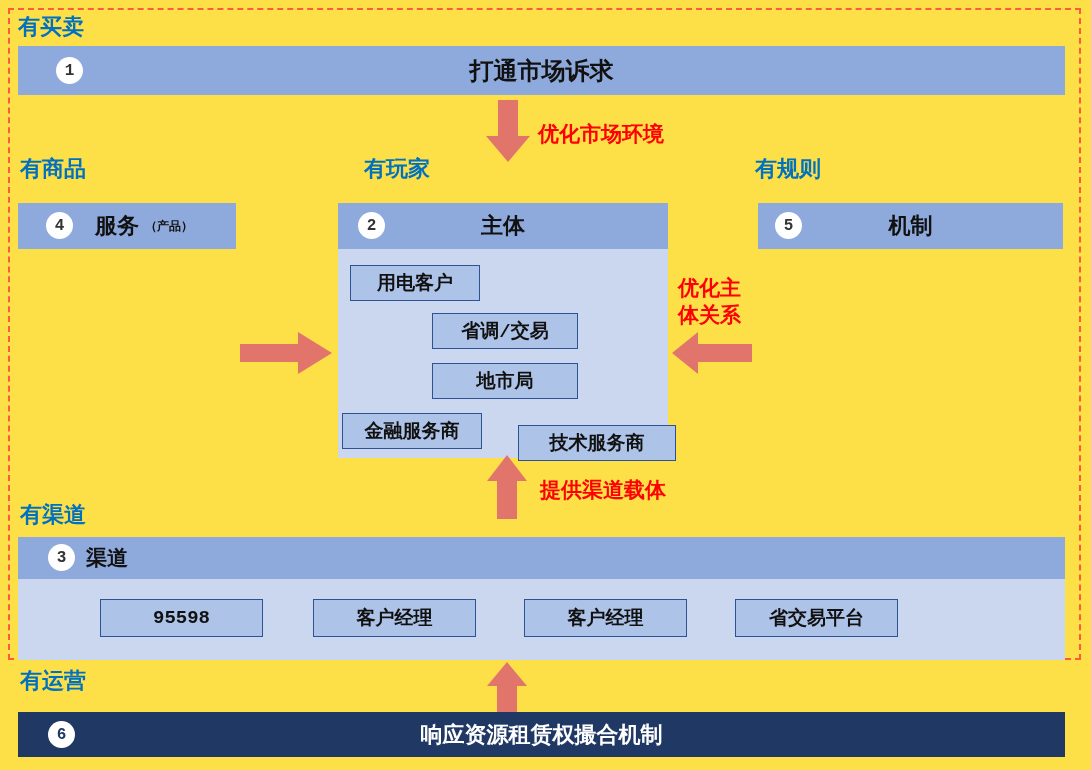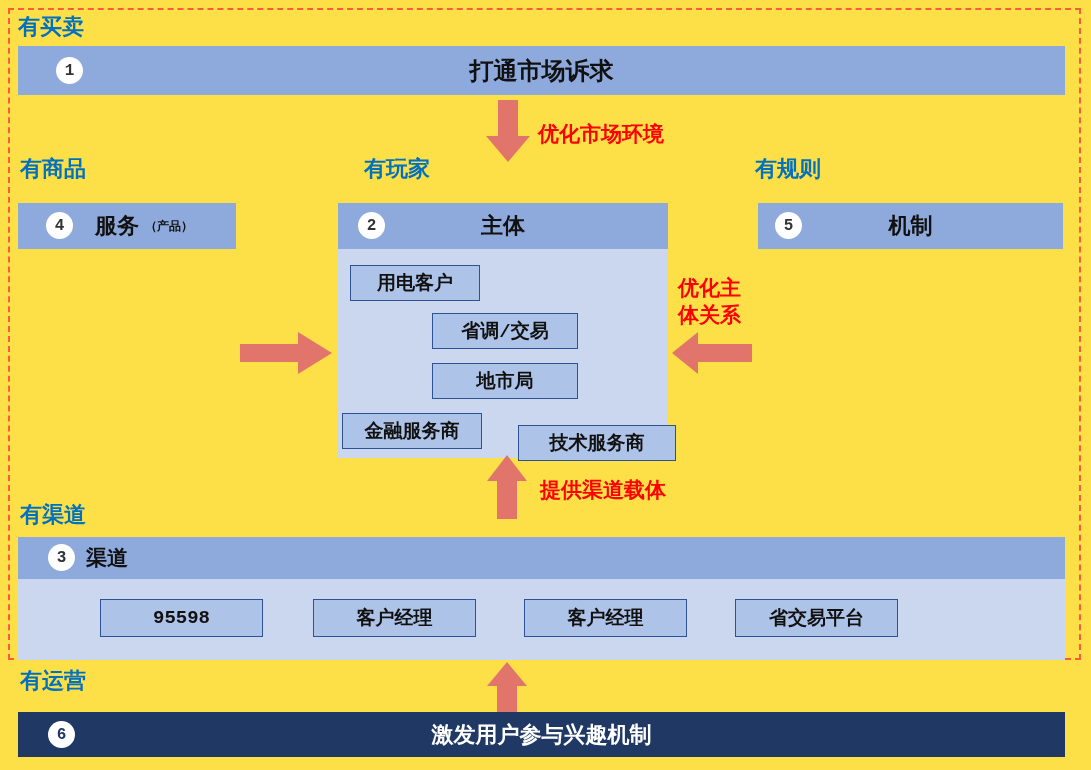--- a/index.html
+++ b/index.html
@@ -180,17 +180,17 @@
 
   <div class="abs arrow a-up2">
     <svg width="40" height="54" viewBox="0 0 40 54">
         <polygon points="10,54 10,24 0,24 20,0 40,24 30,24 30,54" fill="#E2756B"></polygon>
       </svg>
   </div>
 
   <div class="abs bottom-bar">
     <span class="num-circle" style="left:30px;top:9px;">6</span>
     <div class="title-wrap">
-      <span class="bottom-title">激发用户参与兴趣机制</span>
+      <span class="bottom-title">响应资源租赁权撮合机制</span>
     </div>
   </div>
 
 </div>
 
 </body></html>

